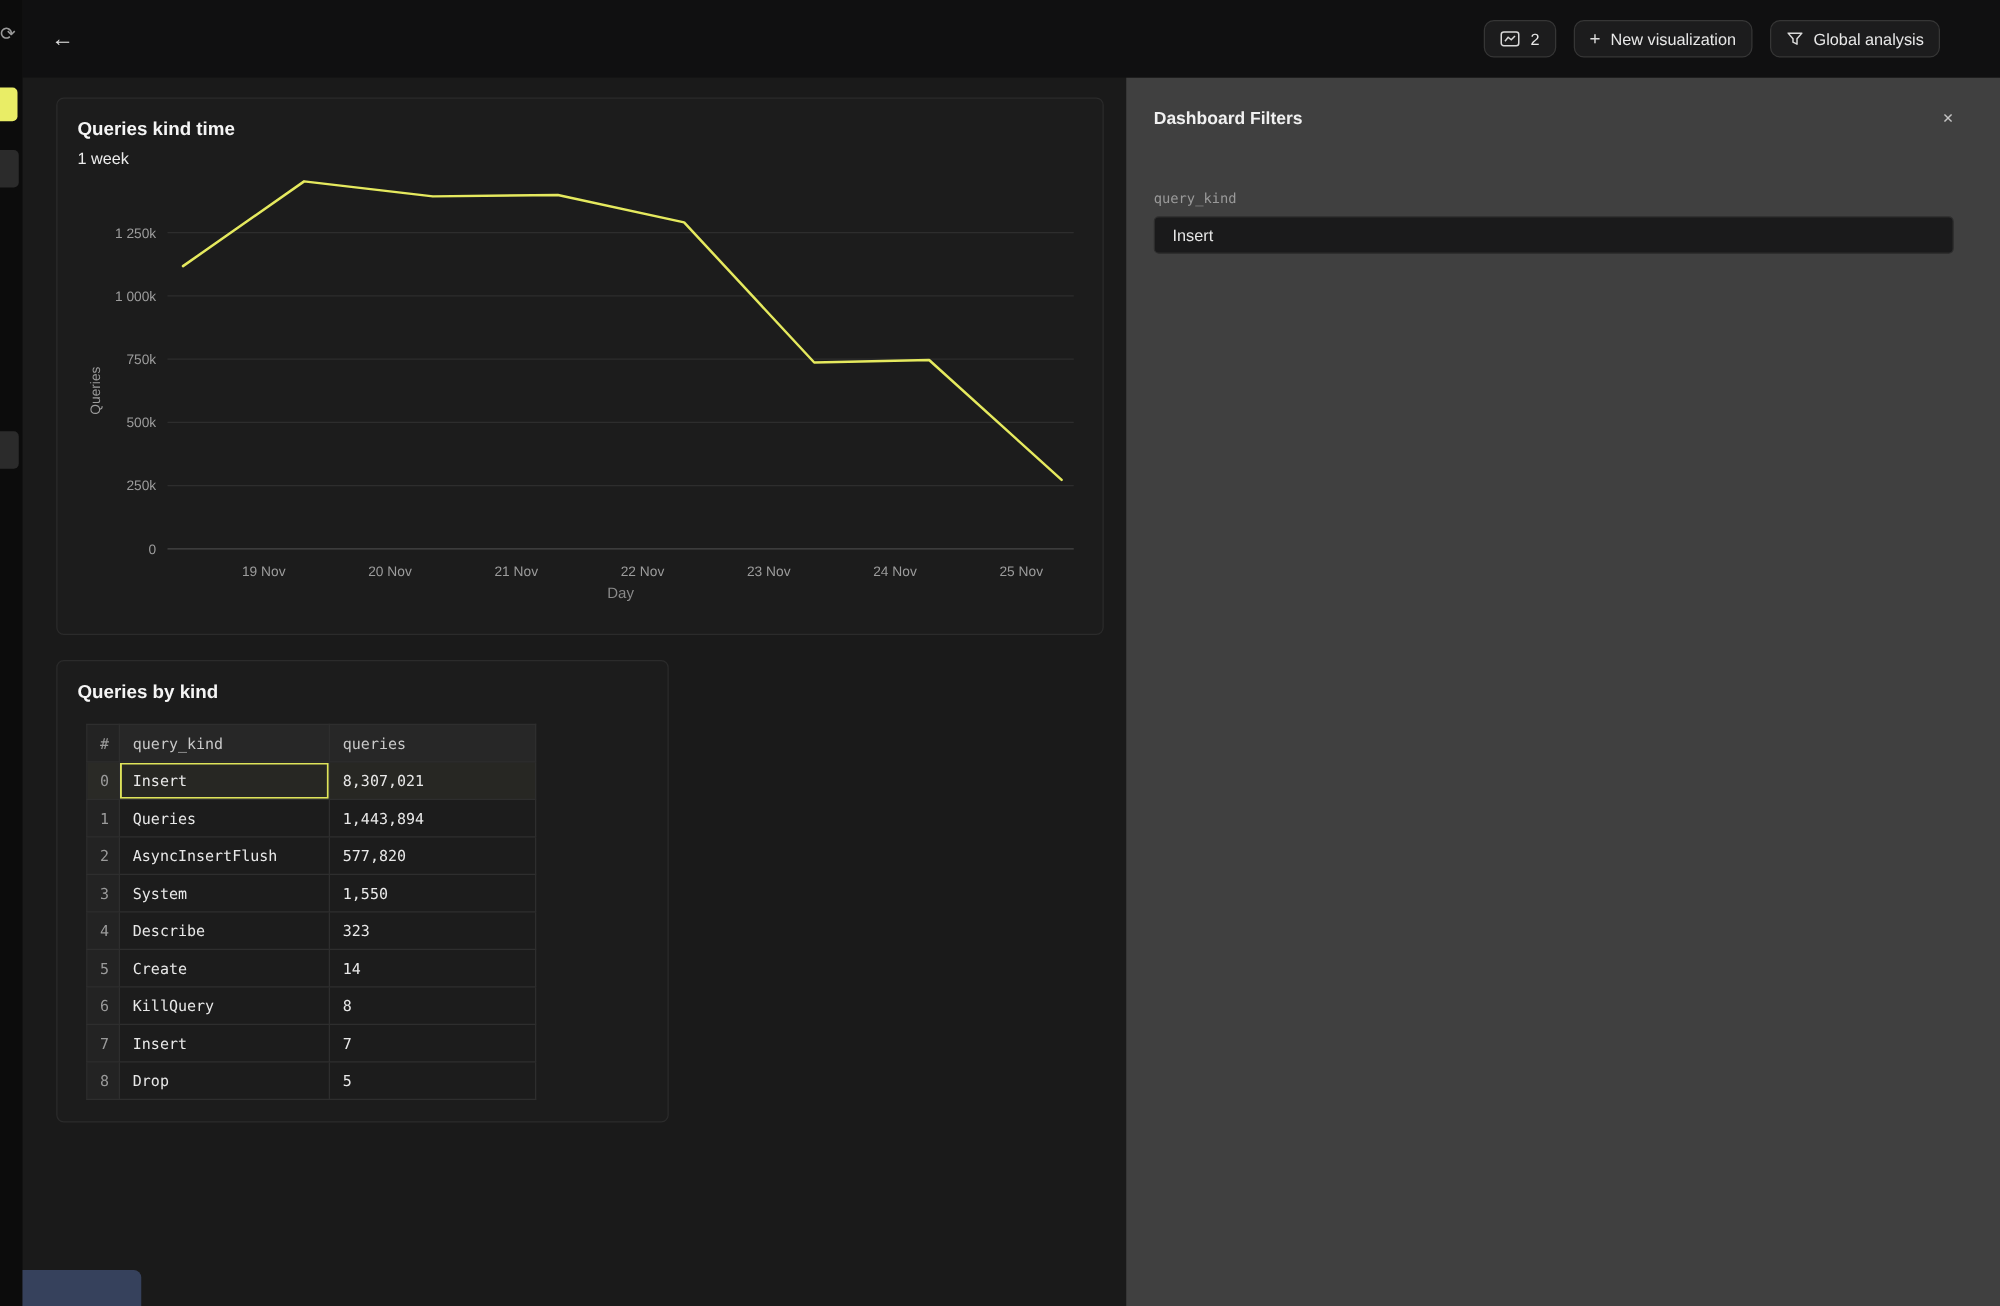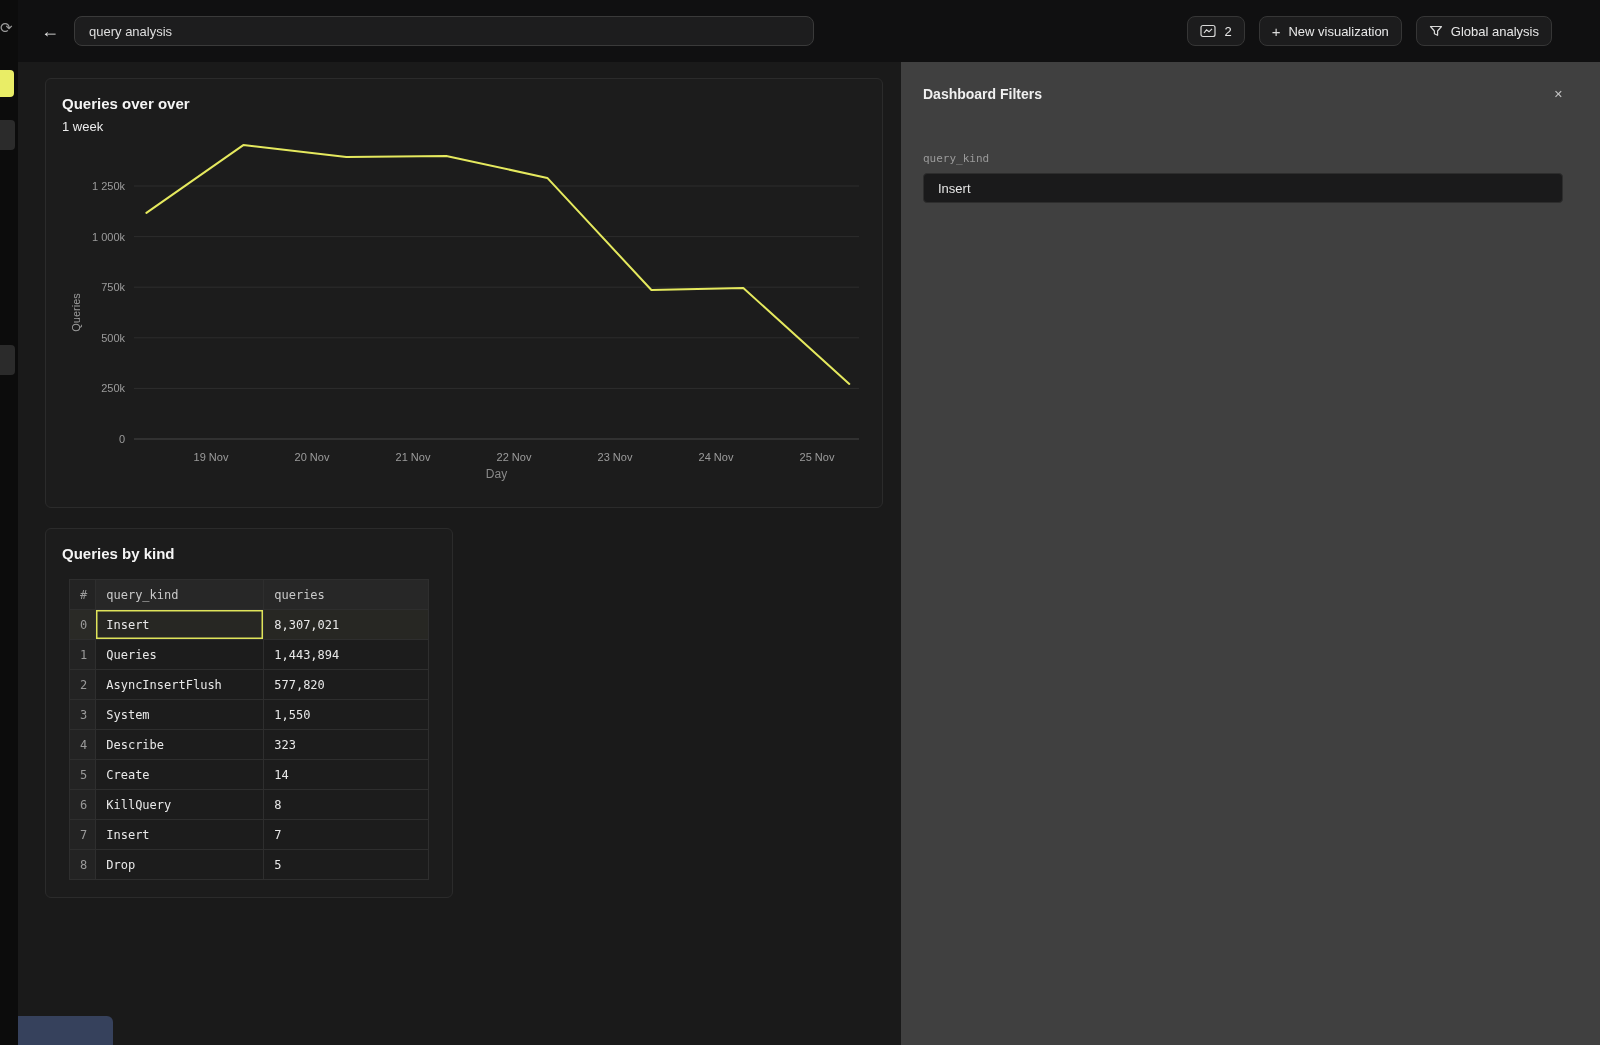--- a/index.html
+++ b/index.html
@@ -28,21 +28,21 @@
   
   .content{position:absolute;left:18px;top:62px;right:0;bottom:0;background:#1a1a1a}
 
   .card{position:absolute;background:#1c1c1c;border:1px solid #2b2b2b;border-radius:6px}
   .chart-card{left:27px;top:16px;width:838px;height:430px}
   .chart-title{position:absolute;left:16px;top:16px;font-size:15px;font-weight:bold;color:#f5f5f5}
   .chart-sub{position:absolute;left:16px;top:40px;font-size:13px;font-weight:normal;color:#ececec}
   #chart-svg{position:absolute;left:0;top:0}
   #chart-svg text{font-family:"Liberation Sans",sans-serif}
 
-  .table-card{left:27px;top:466px;width:408px;height:370px}
+  .table-card{left:27px;top:466px;width:490px;height:370px}
   .table-title{position:absolute;left:16px;top:16px;font-size:15px;font-weight:bold;color:#f5f5f5}
   table.qtable{position:absolute;left:23px;top:50px;border-collapse:collapse;
     font-family:"DejaVu Sans Mono","Liberation Mono",monospace;font-size:12px}
   .qtable th,.qtable td{border:1px solid #2e2e2e;padding:6px 10px;height:30px;text-align:left;font-weight:normal}
   .qtable thead th{background:#272727;color:#c9c9c9}
   .qtable td.idx-cell,.qtable th.idx-col{background:#232323;color:#9a9a9a;text-align:right;padding-right:8px}
   .qtable td{color:#e8e8e8}
   .qtable tr.hl-row td{background:#272723}
   .qtable tr.hl-row td.idx-cell{background:#2a2a26}
   .qtable td.hl-cell{box-shadow:inset 0 0 0 1.5px #dfe45a}
@@ -64,21 +64,20 @@
 
 <aside class="sidebar">
   <div class="sb-history">⟳</div>
   <div class="sb-active"></div>
   <div class="sb-item-a"></div>
   <div class="sb-item-b"></div>
 </aside>
 
 <header class="topbar">
   <button class="back-btn">←</button>
-  <input class="title-input" value="query analysis" style="">
   <div class="tb-right">
     <button class="tb-btn">
       <span>
         <svg width="16" height="14" viewBox="0 0 16 14" fill="none">
           <rect x="1" y="1.5" width="14" height="11" rx="2" stroke="#d8d8d8" stroke-width="1.2"></rect>
           <polyline points="4,9 6.5,5.8 9,7.8 12,4.8" stroke="#d8d8d8" stroke-width="1.2" fill="none"></polyline>
         </svg>
       </span>
       <span>2</span>
     </button>
@@ -117,21 +116,21 @@
         <text x="266" y="382" text-anchor="middle" fill="#9c9c9c" font-size="11">20 Nov</text>
         <text x="367" y="382" text-anchor="middle" fill="#9c9c9c" font-size="11">21 Nov</text>
         <text x="468" y="382" text-anchor="middle" fill="#9c9c9c" font-size="11">22 Nov</text>
         <text x="569" y="382" text-anchor="middle" fill="#9c9c9c" font-size="11">23 Nov</text>
         <text x="670" y="382" text-anchor="middle" fill="#9c9c9c" font-size="11">24 Nov</text>
         <text x="771" y="382" text-anchor="middle" fill="#9c9c9c" font-size="11">25 Nov</text>
         <text x="450.5" y="399" text-anchor="middle" fill="#8a8a8a" font-size="12">Day</text>
         <text x="34" y="233.5" text-anchor="middle" fill="#9c9c9c" font-size="11" transform="rotate(-90 34 233.5)">Queries</text>
         <polyline points="100.4,133.9 197.3,66.1 300.3,78.1 400.3,77.0 501.3,98.9 605.4,211.0 697.3,209.0 803.3,304.9" fill="none" stroke="#e5e95e" stroke-width="2" stroke-linejoin="round" stroke-linecap="round"></polyline>
       </svg>
-    <div class="chart-title">Queries over over</div>
+    <div class="chart-title">Queries kind time</div>
     <div class="chart-sub">1 week</div>
   </section>
 
   <section class="card table-card">
     <div class="table-title">Queries by kind</div>
     <table class="qtable">
       <colgroup>
           <col class="col-idx">
           <col class="col-kind">
           <col class="col-q">

